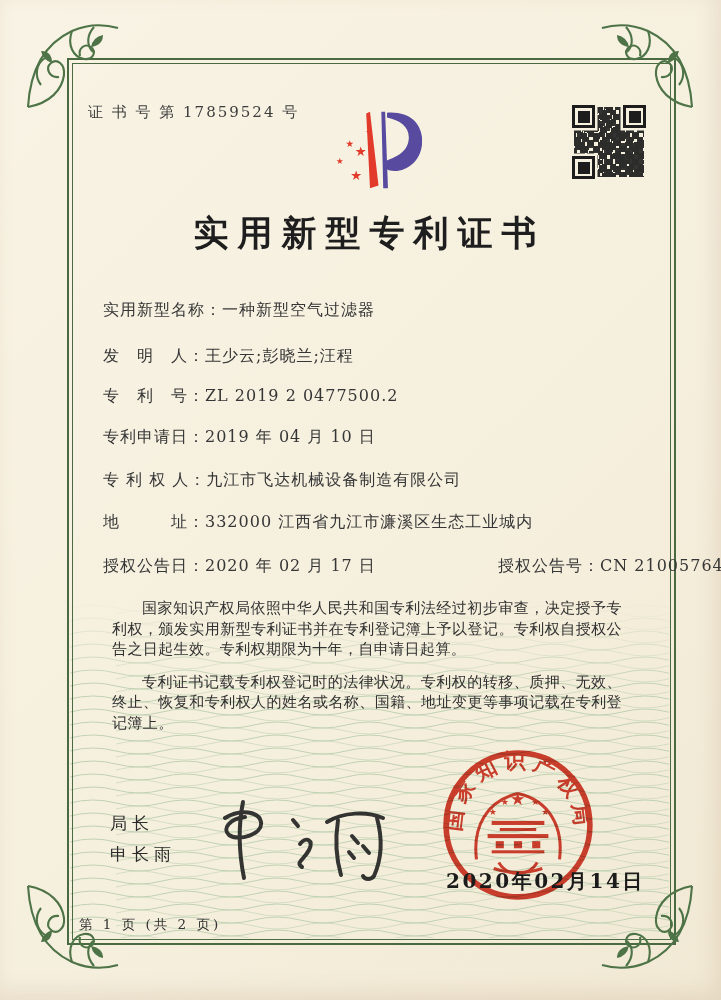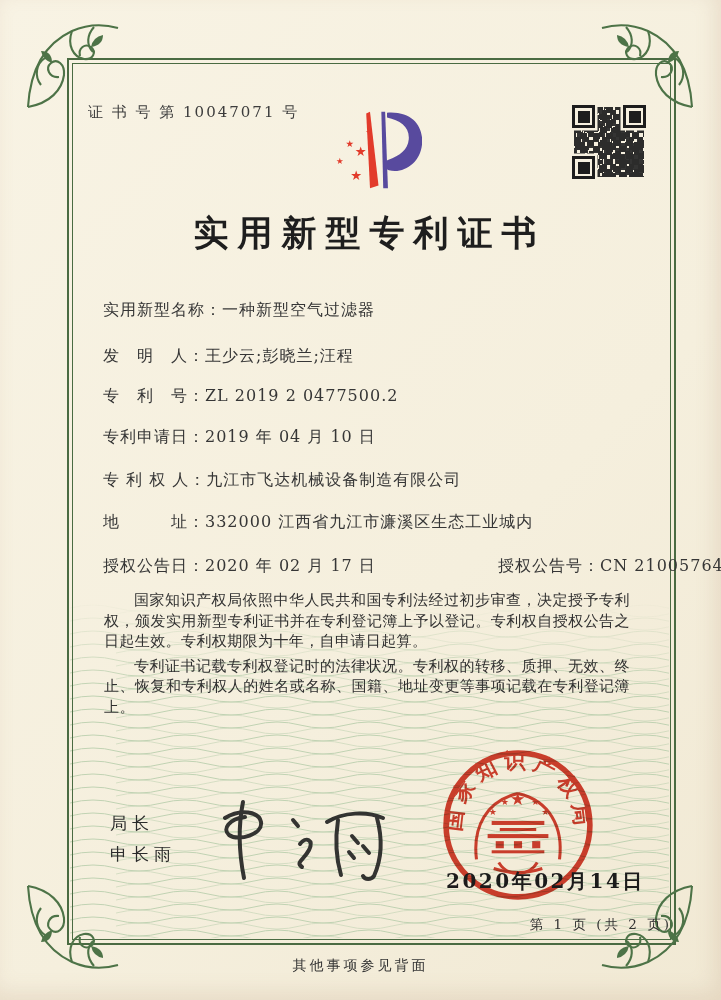--- a/index.html
+++ b/index.html
@@ -24,29 +24,29 @@
   .corner.tr{transform:scaleX(-1);} .corner.bl{transform:scaleY(-1);} .corner.br{transform:scale(-1,-1);}
   
   .certno{position:absolute;left:88px;top:103px;font-size:15px;letter-spacing:2px;color:#3c3c3c;}
   .title{position:absolute;left:67px;top:210px;width:605px;text-align:center;
     font-size:35px;font-weight:bold;letter-spacing:9px;color:#1e1e1e;}
   .field{position:absolute;left:103px;font-size:16px;color:#363636;letter-spacing:1px;white-space:nowrap;}
   .field .lab{display:inline-block;}
   .grant2{position:absolute;left:352px;top:0;margin-left:43px;}
   .body-text{position:absolute;left:100px;top:586px;width:534px;font-size:15px;
     line-height:20.6px;color:#303030;text-align:justify;letter-spacing:.4px;}
-  .body-text p{margin:4px;text-indent:2em;}
+  .body-text p{margin:12px;text-indent:2em;}
   .director{position:absolute;left:110px;font-size:17px;letter-spacing:5px;color:#2b2b2b;}
   .sig{position:absolute;left:205px;top:796px;width:190px;height:88px;}
   .seal{position:absolute;left:438px;top:748px;width:160px;height:160px;
     mix-blend-mode:multiply;opacity:.93;}
   .seal-date{position:absolute;left:446px;top:868px;font-size:20px;font-weight:600;
     letter-spacing:2.5px;color:#1b1b1b;z-index:5;}
-  .pagenum{position:absolute;left:67px;top:916px;width:605px;text-align:right;
-    font-size:13.5px;letter-spacing:3px;color:#333;}
+  .pagenum{position:absolute;left:67px;top:916px;width:605px;text-align:left;
+    font-size:13.5px;letter-spacing:3px;color:#333;padding-left:12px;}
   .backnote{position:absolute;left:0;top:957px;width:721px;text-align:center;
     font-size:14px;letter-spacing:3px;color:#333;}
   
   .logo{position:absolute;left:318px;top:102px;width:104px;height:96px;}
   .qr{position:absolute;left:572px;top:105px;width:74px;height:74px;}
   .qr-data{position:absolute;inset:2px;opacity:.95;background:
     repeating-conic-gradient(#222 0 25%,transparent 0 50%) 0 0/13px 13px,
     repeating-conic-gradient(#222 0 25%,transparent 0 50%) 6px 3px/9px 9px,
     repeating-conic-gradient(#2a2a2a 0 25%,transparent 0 50%) 3px 8px/11px 11px;}
   .qr .f{position:absolute;width:17px;height:17px;border:3.5px solid #1d1d1d;background:#f6f0df;
@@ -91,21 +91,21 @@
   <svg class="corner tr" style="left:598px;top:13px" viewBox="0 0 100 100">
       <use href="#flourish"></use>
     </svg>
   <svg class="corner bl" style="left:22px;top:880px" viewBox="0 0 100 100">
       <use href="#flourish"></use>
     </svg>
   <svg class="corner br" style="left:598px;top:880px" viewBox="0 0 100 100">
       <use href="#flourish"></use>
     </svg>
 
-  <div class="certno">证 书 号 第 10047071 号</div>
+  <div class="certno">证 书 号 第 17859524 号</div>
 
   <svg class="logo" viewBox="0 0 110 95">
     <polygon points="51,9 55,7 64,85 55,88" fill="#e23b2b"></polygon>
     <polygon points="67,7 71,7 74,88 69,88" fill="#584a9e"></polygon>
     <path d="M73,8 C101,6 112,24 110,42 C108,61 91,73 75,69 C69,67 68,60 74,58 C87,53 95,47 96,36 C97,23 87,16 73,13 Z" fill="#584a9e"></path>
     <text x="50" y="32" font-size="8" fill="#e23b2b" font-family="DejaVu Sans, sans-serif" transform="rotate(-20 50 28)">★</text>
     <text x="29" y="44" font-size="10" fill="#e23b2b" font-family="DejaVu Sans, sans-serif">★</text>
     <text x="39" y="54" font-size="14" fill="#e23b2b" font-family="DejaVu Sans, sans-serif">★</text>
     <text x="19" y="62" font-size="9" fill="#e23b2b" font-family="DejaVu Sans, sans-serif">★</text>
     <text x="34" y="79" font-size="14" fill="#e23b2b" font-family="DejaVu Sans, sans-serif">★</text>
@@ -187,15 +187,14 @@
     <g fill="none" stroke="#cf3322" stroke-width="3">
       <path d="M38,110 C34,78 48,52 79,45"></path>
       <path d="M120,110 C124,78 110,52 79,45"></path>
       <path d="M60,113 A22,22 0 0 0 98,113"></path>
       <path d="M55,119 Q79,127 103,119"></path>
     </g>
   </svg>
   <div class="seal-date">2020年02月14日</div>
 
   <div class="pagenum">第 1 页 (共 2 页)</div>
-  <div class="backnote">其他事项参见背面</div>
 
 </div>
 
 </body></html>

